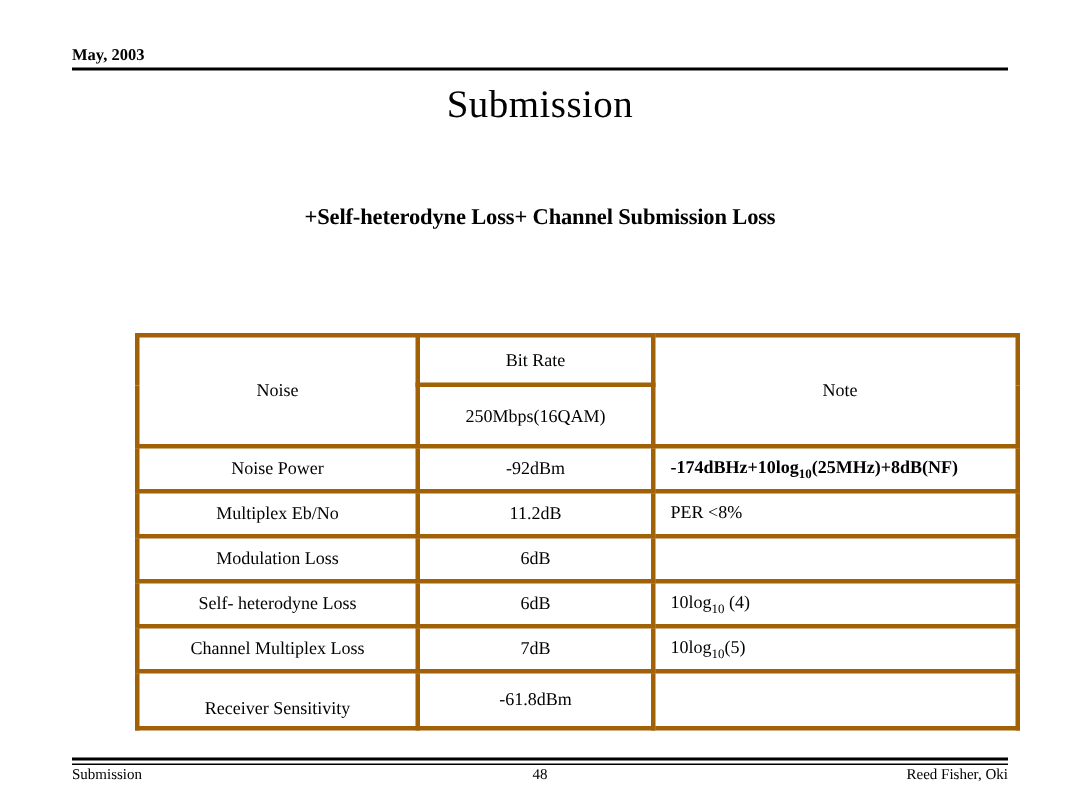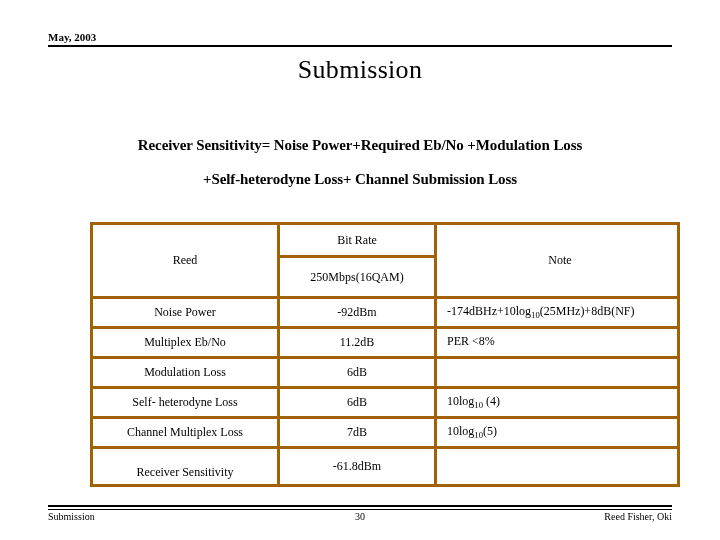--- a/index.html
+++ b/index.html
@@ -99,21 +99,21 @@
 
   
   .hdr-term  { height: 60px; text-align: center; font-size: 13px; }
   .hdr-rate-top    { height: 26px; text-align: center; font-size: 13px; }
   .hdr-rate-bottom { height: 34px; text-align: center; font-size: 13px; }
   .hdr-note  { height: 60px; text-align: center; font-size: 13px; }
 
   .row-h { height: 30px; }
   .row-h-tall { height: 38px; }
 
-  .note-small { font-size: 9.5px; text-align: center; padding-left: 2px; }
+  .note-small { font-size: 9.5px; text-align: center; padding-left: 2px; font-weight: bold; }
   .note-mid   { font-size: 12px; }
 
   .cell-term { font-size: 12px; }
   .cell-val  { font-size: 12px; }
 
   .val-low { vertical-align: bottom; padding-bottom: 6px; }
   .note-low { vertical-align: bottom; padding-bottom: 4px; }
   .note-high { vertical-align: top; padding-top: 2px; }
 
   sub { font-size: 0.72em; }
@@ -151,28 +151,27 @@
 <body>
 
 <div id="slide-header">
   <span class="hdr-left">May, 2003</span>
 </div>
 <div id="header-rule"></div>
 
 <div id="page-title">Submission</div>
 
 <div id="formula-block">
-  <div class="formula-line">Receiver Sensitivity= Noise Power+Required Eb/No +Modulation Loss</div>
   <div class="formula-line">+Self-heterodyne Loss+ Channel Submission Loss</div>
 </div>
 
 <table id="spec-table">
   <tbody>
     <tr>
-      <td class="c-term hdr-term" rowspan="2">Reed</td>
+      <td class="c-term hdr-term" rowspan="2">Noise</td>
       <td class="c-rate hdr-rate-top">Bit Rate</td>
       <td class="c-note hdr-note" rowspan="2" style="text-align:center;">Note</td>
     </tr>
     <tr>
       <td class="c-rate hdr-rate-bottom">250Mbps(16QAM)</td>
     </tr>
 
     <tr class="row-h">
       <td class="c-term cell-term">Noise Power</td>
       <td class="c-rate cell-val">-92dBm</td>
@@ -207,16 +206,16 @@
       <td class="c-term cell-term" style="vertical-align:top;padding-top:16px;text-align:center;">Receiver Sensitivity</td>
       <td class="c-rate cell-val val-low">-61.8dBm</td>
       <td class="c-note note-mid"><span></span><sub></sub><span></span></td>
     </tr>
   </tbody>
 </table>
 
 <div id="footer-rule"></div>
 <div id="footer-rule2"></div>
 <div id="slide-footer">
-  <span class="ft-center">30</span>
+  <span class="ft-center">48</span>
   <span class="ft-left">Submission</span>
   <span class="ft-right">Reed Fisher, Oki</span>
 </div>
 
 </body></html>

